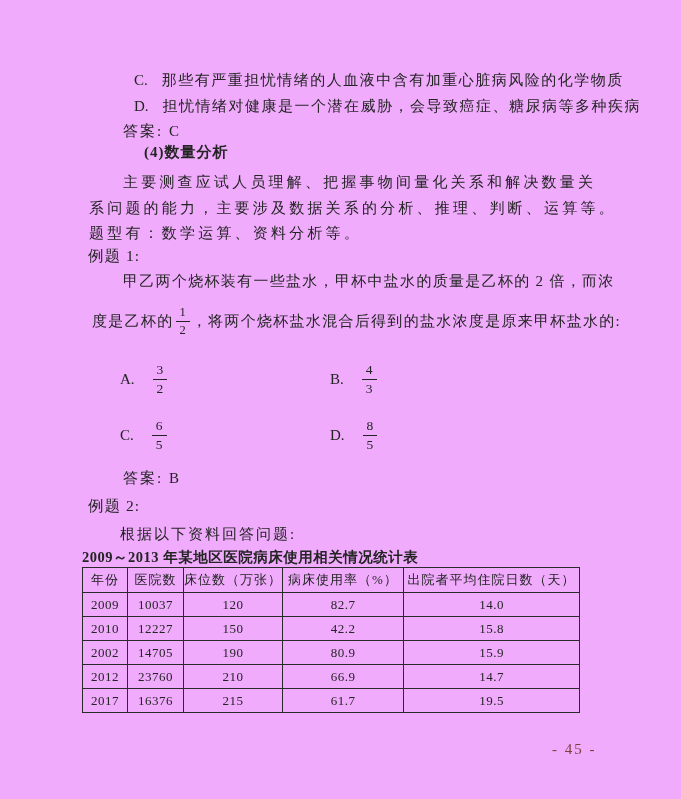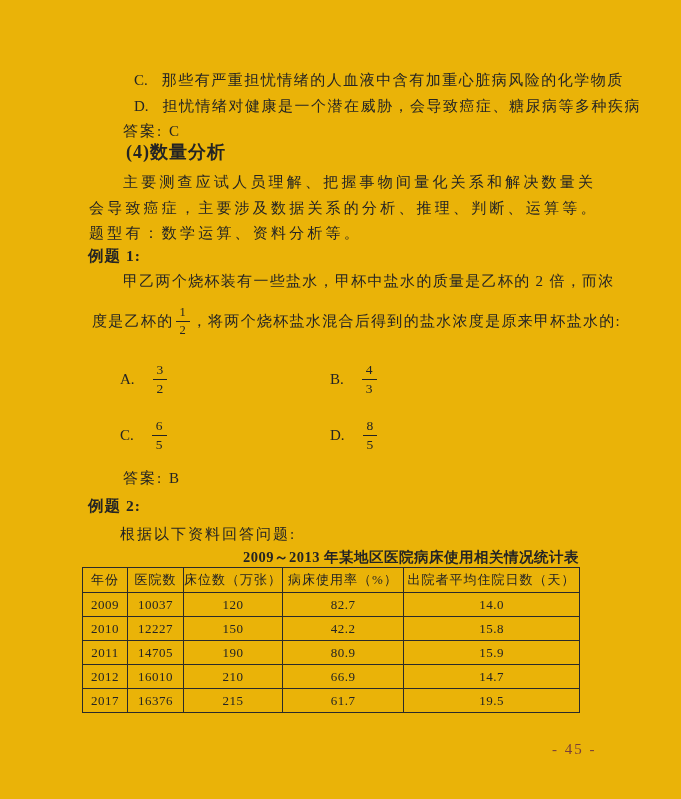--- a/index.html
+++ b/index.html
@@ -2,46 +2,46 @@
 <html><head>
 <meta charset="utf-8">
 <style>
   * { margin:0; padding:0; box-sizing:border-box; }
   html,body { background:#fff; }
   body {
     width:681px; height:799px; position:relative; overflow:hidden;
     font-family:"Liberation Serif","DejaVu Serif",serif;
     color:#242424;
   }
-  .page { position:absolute; inset:0; background:#eab308; }
+  .page { position:absolute; inset:0; background:#f0abfc; }
   .content { position:absolute; left:88px; top:0; width:531px; }
   .line { position:absolute; white-space:nowrap; font-size:15px; line-height:20px; }
   .opt-indent { left:46px; letter-spacing:1.5px; }
   .opt-indent .opt-label { margin-right:14px; letter-spacing:0; }
   .answer-line { left:35px; letter-spacing:2px; }
-  .section-heading { left:38px; font-weight:bold; font-size:18px; letter-spacing:1px; }
+  .section-heading { left:56px; font-weight:bold; font-size:15px; letter-spacing:1px; }
   .para { letter-spacing:3.2px; }
-  .example-heading { left:0; font-weight:bold; font-size:15.5px; letter-spacing:1px; }
+  .example-heading { left:0; font-weight:normal; font-size:15.5px; letter-spacing:1px; }
   .prob { letter-spacing:1.3px; }
   .frac-line { display:flex; align-items:center; }
   .frac {
     display:inline-block; vertical-align:middle; text-align:center;
     font-size:12.5px; line-height:1.15; letter-spacing:0; margin:0 2px;
   }
   .frac .num { display:block; border-bottom:1px solid #242424; padding:0 4px 1px; }
   .frac .den { display:block; padding-top:1px; }
   .choice-row { position:absolute; height:36px; width:100%; }
   .choice { position:absolute; display:flex; align-items:center; font-size:15px; }
   .choice .opt-label { margin-right:16px; }
   .choice .frac { font-size:13.5px; }
   .choice-b, .choice-d { left:242px; }
   .choice-a, .choice-c { left:32px; }
   .intro-line { left:32px; letter-spacing:2px; }
   .table-title {
-    position:absolute; left:82px; width:497px; top:548; text-align:right;
+    position:absolute; left:82px; width:497px; top:548; text-align:left;
     font-weight:bold; font-size:14.5px; letter-spacing:0.5px; white-space:nowrap;
   }
   table.stat {
     position:absolute; left:82px; top:567px; width:497px;
     border-collapse:collapse; table-layout:fixed;padding-left:20px;
   }
   table.stat th, table.stat td {
     border:1px solid #2a2a2a; text-align:center; vertical-align:middle;
     font-weight:normal; font-size:13px; padding:0; overflow:hidden; white-space:nowrap;
   }
@@ -64,21 +64,21 @@
       <span class="opt-label">C.</span><span>那些有严重担忧情绪的人血液中含有加重心脏病风险的化学物质</span>
     </div>
     <div class="line opt-indent" style="top:96px">
       <span class="opt-label">D.</span><span>担忧情绪对健康是一个潜在威胁，会导致癌症、糖尿病等多种疾病</span>
     </div>
     <div class="line answer-line" style="top:121px">答案: C</div>
 
     <div class="line section-heading" style="top:142px">(4)数量分析</div>
 
     <div class="line para" style="top:172px; left:35px">主要测查应试人员理解、把握事物间量化关系和解决数量关</div>
-    <div class="line para" style="top:198px; left:1px">会导致癌症，主要涉及数据关系的分析、推理、判断、运算等。</div>
+    <div class="line para" style="top:198px; left:1px">系问题的能力，主要涉及数据关系的分析、推理、判断、运算等。</div>
     <div class="line para" style="top:223px; left:1px">题型有：数学运算、资料分析等。</div>
 
     <div class="line example-heading" style="top:246px">例题 1:</div>
 
     <div class="line prob" style="top:271px; left:35px">甲乙两个烧杯装有一些盐水，甲杯中盐水的质量是乙杯的 2 倍，而浓</div>
 
     <div class="line prob frac-line" style="top:303px; left:4px; height:36px">
       <span>度是乙杯的</span>
       <span class="frac">
         <span class="num">1</span>
@@ -153,29 +153,29 @@
       <td>14.0</td>
     </tr>
     <tr>
       <td>2010</td>
       <td>12227</td>
       <td>150</td>
       <td>42.2</td>
       <td>15.8</td>
     </tr>
     <tr>
-      <td>2011</td>
+      <td>2002</td>
       <td>14705</td>
       <td>190</td>
       <td>80.9</td>
       <td>15.9</td>
     </tr>
     <tr>
       <td>2012</td>
-      <td>16010</td>
+      <td>23760</td>
       <td>210</td>
       <td>66.9</td>
       <td>14.7</td>
     </tr>
     <tr>
       <td>2017</td>
       <td>16376</td>
       <td>215</td>
       <td>61.7</td>
       <td>19.5</td>

